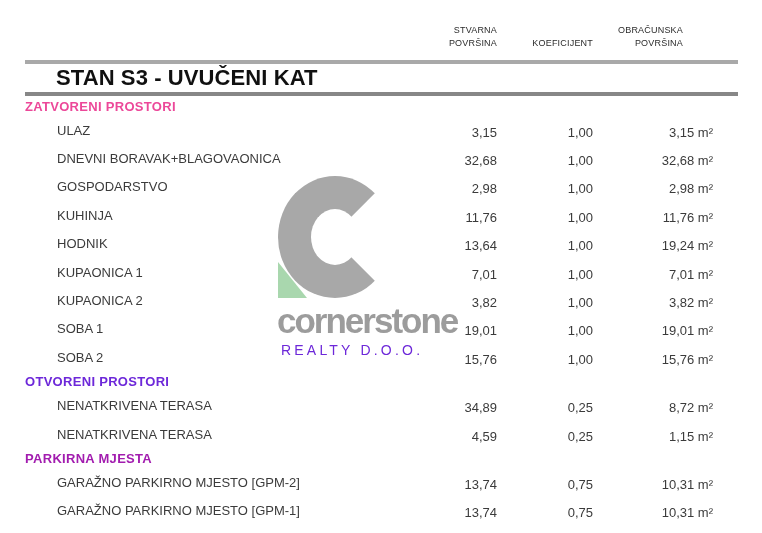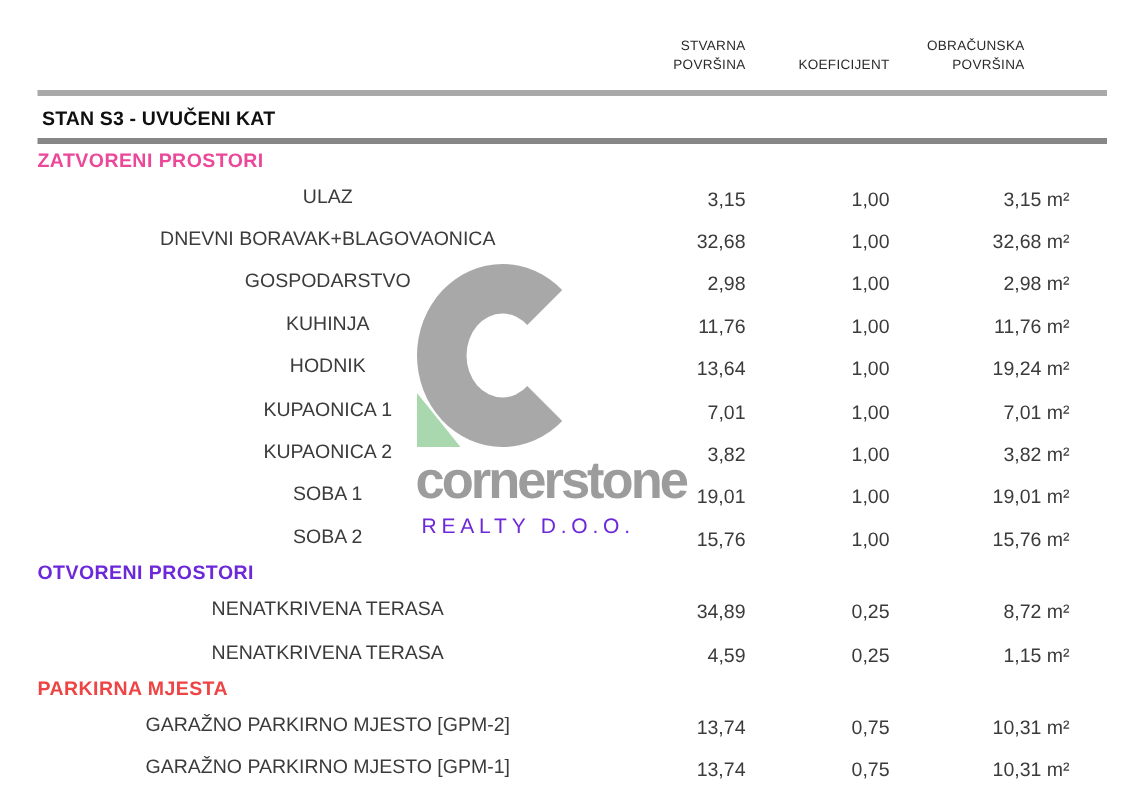--- a/index.html
+++ b/index.html
@@ -25,27 +25,27 @@
 
   .header-row { height:60px; align-items:end; }
   .header-row .cell { text-align:right; font-size:9px; line-height:13px;
                       color:#2b2b2b; letter-spacing:0.2px; padding-bottom:10px; }
   .header-row .cell.obr { padding-right:30px; }
 
   .rule-top   { height:4px; background:#a9a9a9; }
   .rule-title { height:4px; background:#878787; }
 
   .title-row { height:28px; display:flex; align-items:center; padding-left:3px;
-               font-size:13px; font-weight:bold; color:#101010; letter-spacing:0.1px; }
+               font-size:22px; font-weight:bold; color:#101010; letter-spacing:0.1px;margin-left:28px; }
 
   .section-header { height:20px; display:flex; align-items:center;
                     font-size:13px; font-weight:bold; color:#a4a4a4; letter-spacing:0.3px; }
 
   .data-row { height:28.4px; align-items:center; font-size:13px; color:#3b3b3b; }
-  .data-row .label { padding-left:32px; white-space:nowrap;text-align:center; }
+  .data-row .label { padding-left:32px; white-space:nowrap; }
   .data-row .num { text-align:right; position:relative; top:2px; }
 </style>
 </head>
 <body>
 
 <div class="sheet">
 
   <div class="watermark">
     <div class="wm-c" style="border-color: rgb(168, 168, 168) transparent rgb(168, 168, 168) rgb(168, 168, 168);"></div>
     <div class="wm-tri" style="background: rgb(169, 215, 174);"></div>
@@ -134,21 +134,21 @@
     <div class="num">34,89</div>
     <div class="num">0,25</div>
     <div class="num">8,72 m²</div>
   </div>
         <div class="grid-row data-row">
     <div class="label">NENATKRIVENA TERASA</div>
     <div class="num">4,59</div>
     <div class="num">0,25</div>
     <div class="num">1,15 m²</div>
   </div>
-        <div class="section-header" style="color: #ef4444;">PARKIRNA MJESTA</div>
+        <div class="section-header" style="color: #a21caf;">PARKIRNA MJESTA</div>
         <div class="grid-row data-row">
     <div class="label">GARAŽNO PARKIRNO MJESTO [GPM-2]</div>
     <div class="num">13,74</div>
     <div class="num">0,75</div>
     <div class="num">10,31 m²</div>
   </div>
         <div class="grid-row data-row">
     <div class="label">GARAŽNO PARKIRNO MJESTO [GPM-1]</div>
     <div class="num">13,74</div>
     <div class="num">0,75</div>

